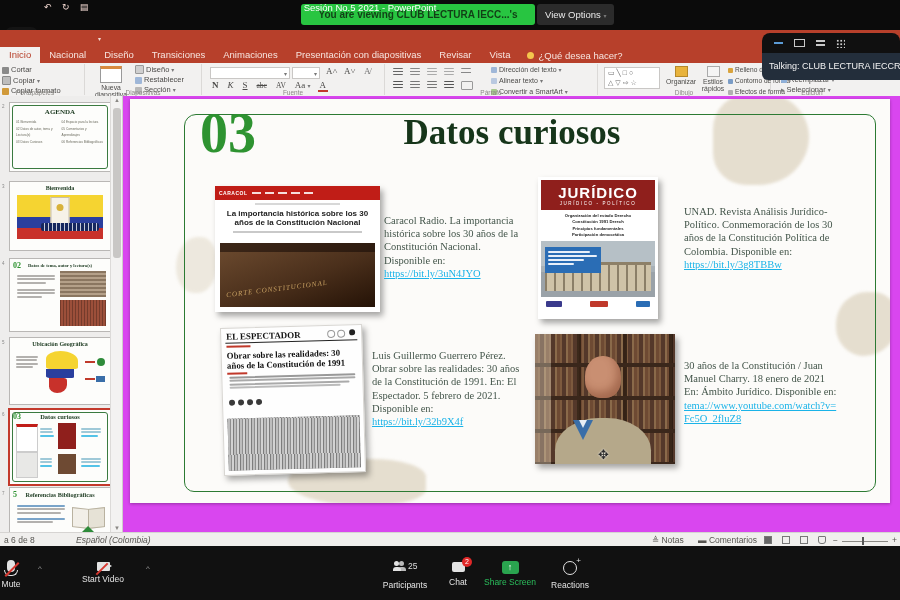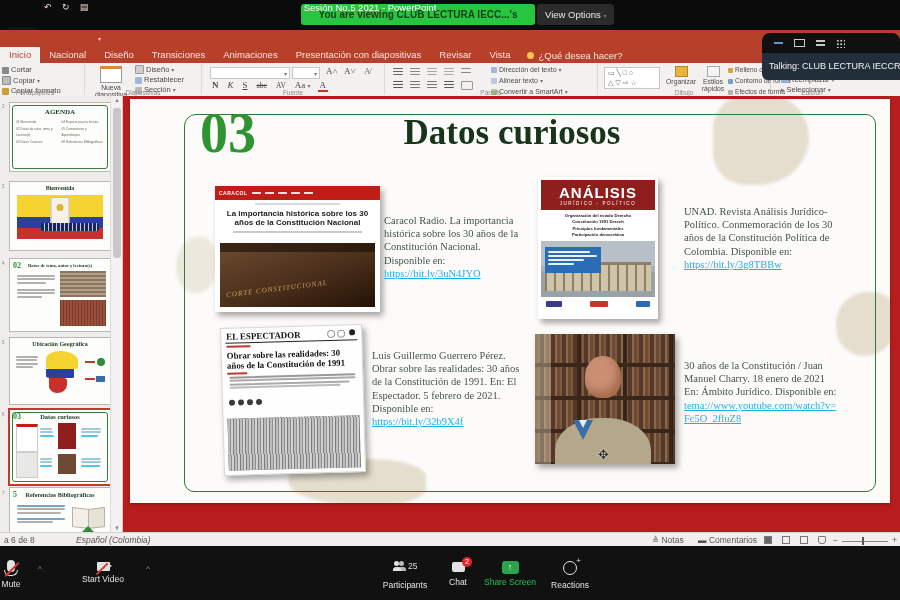--- a/index.html
+++ b/index.html
@@ -34,21 +34,21 @@
   .rbtn{font-family:"Liberation Serif",serif;font-size:9px;color:#4b4a48;padding:0 2px;}
   .rbox{height:10px;background:#fff;border:1px solid #c9c7c5;}
   .caret{font-size:6px;color:#777;}
   
   .talkhead{left:762px;top:33px;width:138px;height:20px;background:#101010;border-radius:8px 8px 0 0;
             display:flex;align-items:center;gap:11px;padding-left:12px;box-sizing:border-box;}
   .talkpanel{left:762px;top:53px;width:138px;height:27px;background:#232e3b;border-radius:0 0 0 6px;
              color:#f2f2f2;font-size:9px;line-height:27px;padding-left:7px;box-sizing:border-box;white-space:nowrap;overflow:hidden;}
   .tgrid{width:9px;height:9px;background-image:radial-gradient(#cfcfcf 1px,transparent 1.1px);background-size:3.5px 3.5px;}
   
-  .editor{left:0;top:96px;width:900px;height:436px;background:#b91c1c;}
+  .editor{left:0;top:96px;width:900px;height:436px;background:#d946ef;}
   .sidepane{left:0;top:0;width:122px;height:436px;background:#eeedec;border-right:1px solid #cfcdcb;overflow:hidden;}
   .thumb{position:absolute;left:9px;width:100px;background:#fdfdfb;border:1px solid #b9b7b5;overflow:hidden;}
   .tnum{position:absolute;left:2px;font-size:4.5px;color:#888;}
   .tserif{font-family:"Liberation Serif",serif;}
   .tline{height:2px;background:#b3b1ae;margin:1.5px 2px;border-radius:1px;}
   .sb{position:absolute;left:110px;top:0;width:12px;height:436px;background:#f3f2f1;border-left:1px solid #dcdad8;}
   .sbar{position:absolute;left:2px;width:8px;background:#c9c7c5;border-radius:3px;}
   .sarrow{position:absolute;left:0;width:12px;text-align:center;font-size:6px;color:#8a8884;}
   
   .slide{left:130px;top:3px;width:760px;height:404px;background:#fcfbf9;box-shadow:0 1px 3px rgba(0,0,0,.3);overflow:hidden;}
@@ -485,21 +485,21 @@
           <span class="cartxt">CORTE CONSTITUCIONAL</span>
         </div>
       </div>
       <div class="cap" style="left:254px;top:115px;width:136px;">
         <span>Caracol Radio. La importancia histórica sobre los 30 años de la Constitución Nacional. Disponible en:</span><br>
         <a href="#">https://bit.ly/3uN4JYO</a>
       </div>
 
       <div class="imgcard" style="left:408px;top:78px;width:120px;height:142px;padding:3px;box-sizing:border-box;">
         <div class="anhead">
-          <div class="antitle">ANÁLISIS</div>
+          <div class="antitle">JURÍDICO</div>
           <div class="ansub">JURÍDICO - POLÍTICO</div>
         </div>
         <div class="ancloud"><b>Organización del estado  Derecho
 Constitución 1991  Derech
 Principios fundamentales
 Participación democrática</b></div>
         <div class="anphoto">
           <div class="anbuild"></div>
           <div class="anbox">
             <div class="anboxline" style="width:80%;"></div>

